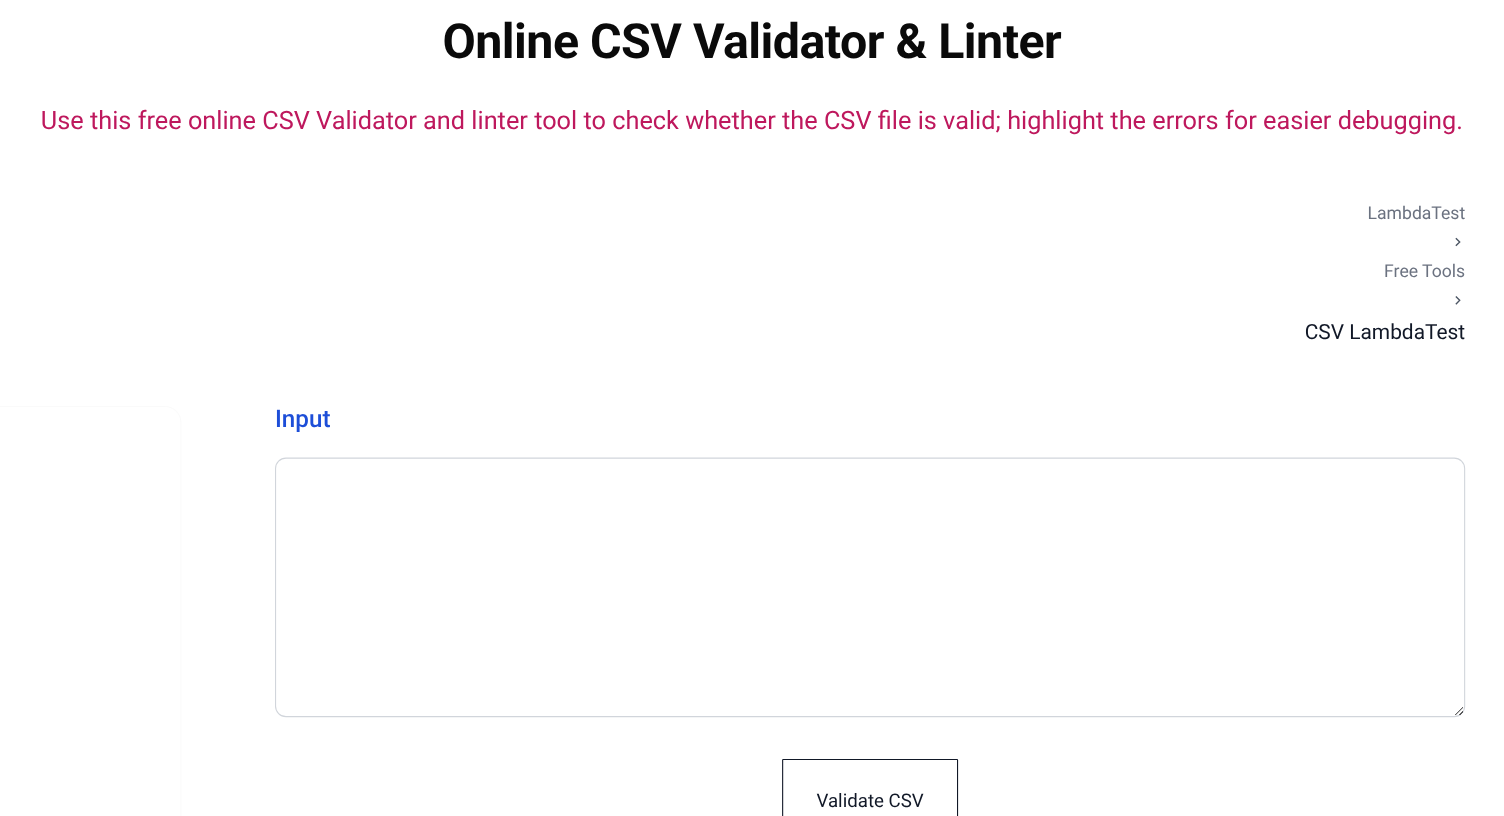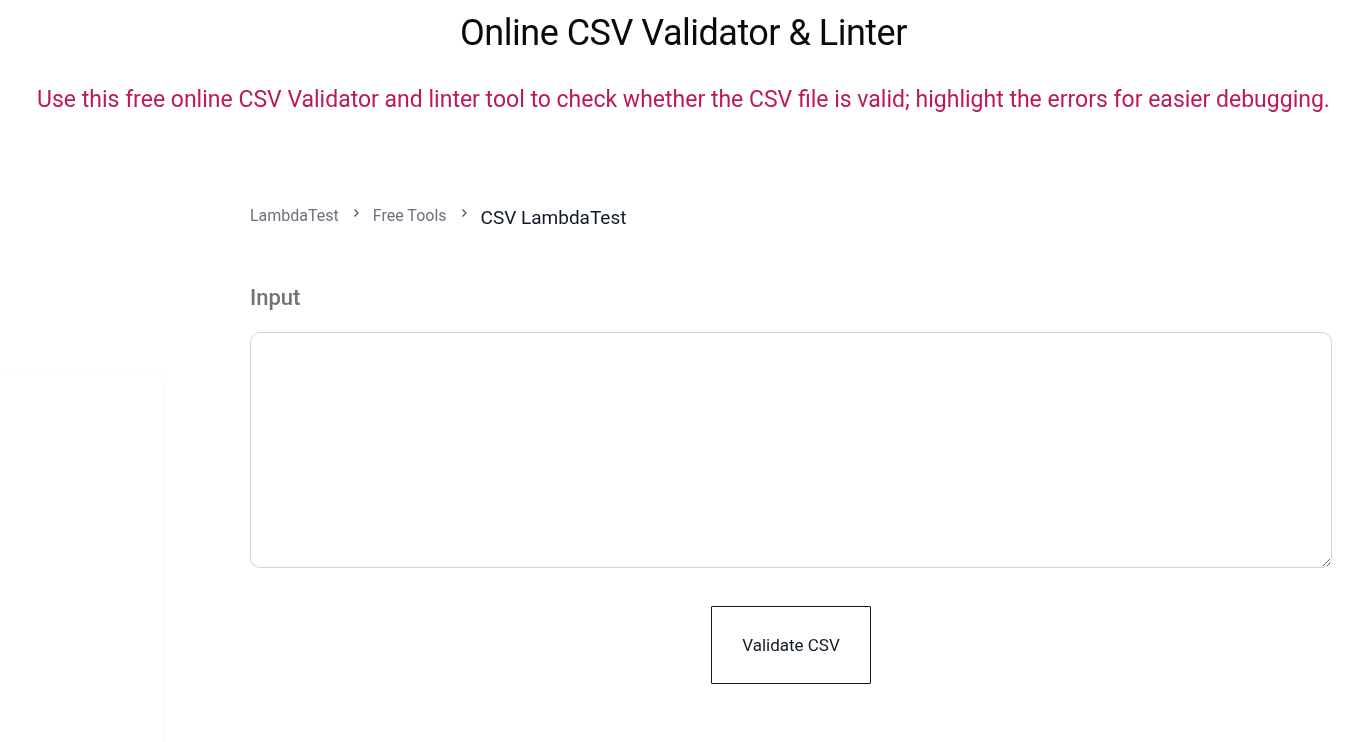--- a/index.html
+++ b/index.html
@@ -9,22 +9,22 @@
     }
     body {
       font-family: -apple-system, BlinkMacSystemFont, "Segoe UI", Roboto, "Helvetica Neue", Arial, sans-serif;
       background: #ffffff;
       color: #111827;
       width: 1367px;
       min-height: 742px;
     }
     .page-title {
       text-align: center;
-      font-size: 36px;
-      font-weight: 400;
+      font-size: 44px;
+      font-weight: 700;
       color: #0a0a0a;
       margin-top: 12px;
       letter-spacing: -0.5px;
     }
     .page-subtitle {
       text-align: center;
       font-size: 23px;
       font-weight: 400;
       color: #be185d;
       margin-top: 28px;
@@ -33,24 +33,25 @@
     }
     .content-wrap {
       max-width: 1082px;
       margin: 0 auto;
       padding-left: 0;
       margin-left: 250px;
       margin-right: 35px;
     }
     .breadcrumb {
       display: flex;
-      align-items: flex-start;
+      align-items: flex-end;
       gap: 10px;
-      margin-top: 88px;
+      margin-top: 56px;
       font-size: 16px;
+      flex-direction: column;
     }
     .breadcrumb a.crumb {
       color: #6b7280;
       text-decoration: none;
       font-size: 16px;
       cursor: pointer;
     }
     .breadcrumb .crumb-current {
       color: #111827;
       font-size: 19px;
@@ -66,21 +67,21 @@
     .chevron svg {
       width: 12px;
       height: 12px;
       stroke: #4b5563;
       stroke-width: 2.5;
       fill: none;
     }
     .input-label {
       font-size: 22px;
       font-weight: 500;
-      color: #737373;
+      color: #1d4ed8;
       margin-top: 56px;
     }
     .input-area {
       width: 100%;
       height: 236px;
       border: 1px solid #d1d5db;
       border-radius: 10px;
       margin-top: 22px;
       padding: 14px;
       font-family: inherit;

